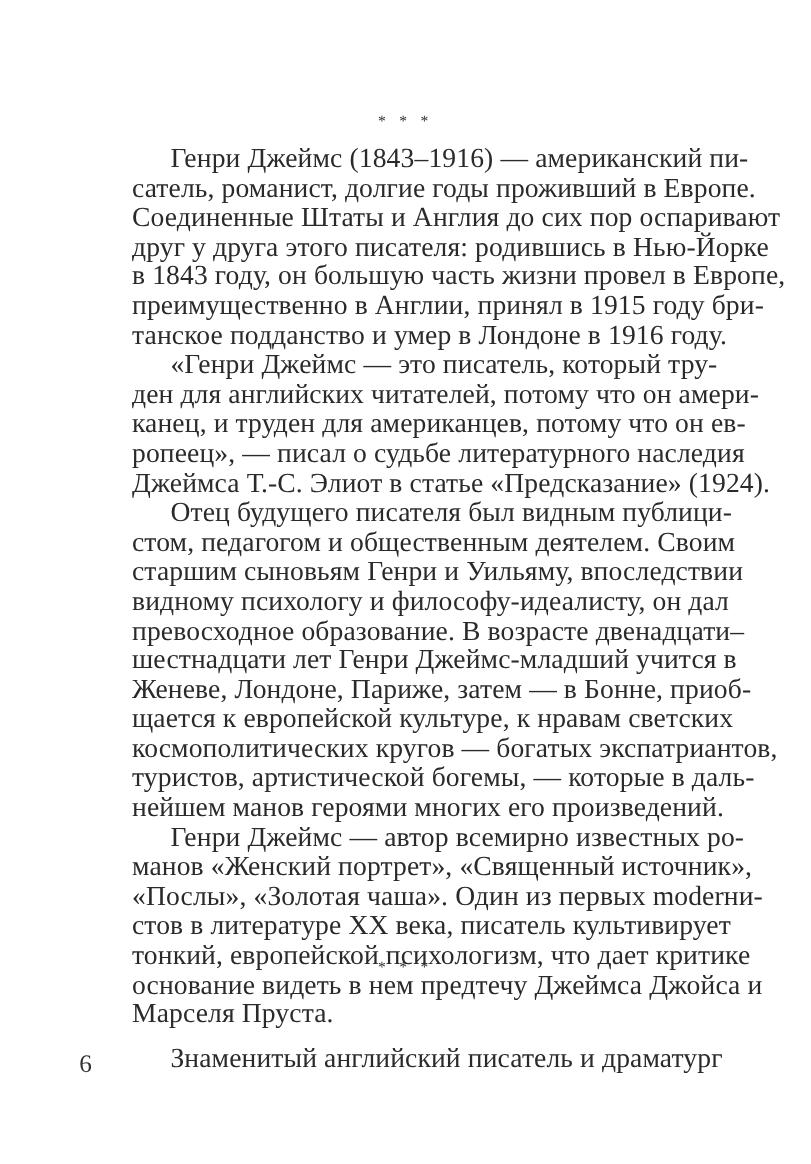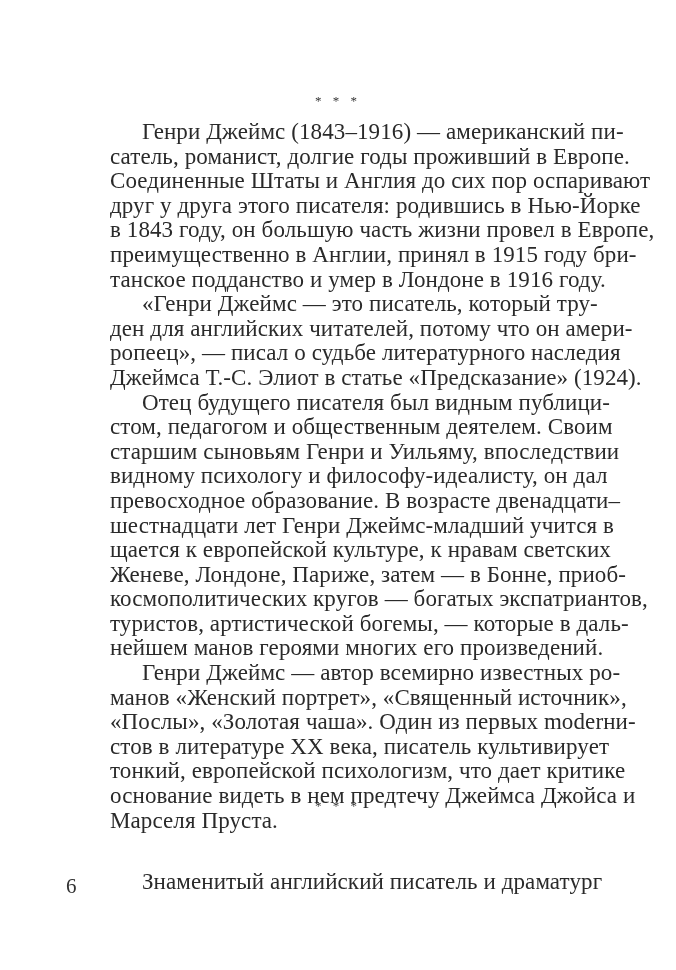--- a/index.html
+++ b/index.html
@@ -69,32 +69,33 @@
       <span class="line">сатель, романист, долгие годы проживший в Европе.</span>
       <span class="line">Соединенные Штаты и Англия до сих пор оспаривают</span>
       <span class="line">друг у друга этого писателя: родившись в Нью-Йорке</span>
       <span class="line">в 1843 году, он большую часть жизни провел в Европе,</span>
       <span class="line">преимущественно в Англии, принял в 1915 году бри-</span>
       <span class="line last">танское подданство и умер в Лондоне в 1916 году.</span>
     </div>
     <div>
       <span class="line indent">«Генри Джеймс — это писатель, который тру-</span>
       <span class="line">ден для английских читателей, потому что он амери-</span>
+      <span class="line">канец, и труден для американцев, потому что он ев-</span>
       <span class="line">ропеец», — писал о судьбе литературного наследия</span>
       <span class="line last">Джеймса Т.-С. Элиот в статье «Предсказание» (1924).</span>
     </div>
     <div>
       <span class="line indent">Отец будущего писателя был видным публици-</span>
       <span class="line">стом, педагогом и общественным деятелем. Своим</span>
       <span class="line">старшим сыновьям Генри и Уильяму, впоследствии</span>
       <span class="line">видному психологу и философу-идеалисту, он дал</span>
       <span class="line">превосходное образование. В возрасте двенадцати–</span>
       <span class="line">шестнадцати лет Генри Джеймс-младший учится в</span>
+      <span class="line">Женеве, Лондоне, Париже, затем — в Бонне, приоб-</span>
       <span class="line">щается к европейской культуре, к нравам светских</span>
-      <span class="line">Женеве, Лондоне, Париже, затем — в Бонне, приоб-</span>
       <span class="line">космополитических кругов — богатых экспатриантов,</span>
       <span class="line">туристов, артистической богемы, — которые в даль-</span>
       <span class="line last">нейшем манов героями многих его произведений.</span>
     </div>
     <div>
       <span class="line indent">Генри Джеймс — автор всемирно известных ро-</span>
       <span class="line">манов «Женский портрет», «Священный источник»,</span>
       <span class="line">«Послы», «Золотая чаша». Один из первых moderни-</span>
       <span class="line">стов в литературе XX века, писатель культивирует</span>
       <span class="line">тонкий, европейской психологизм, что дает критике</span>

